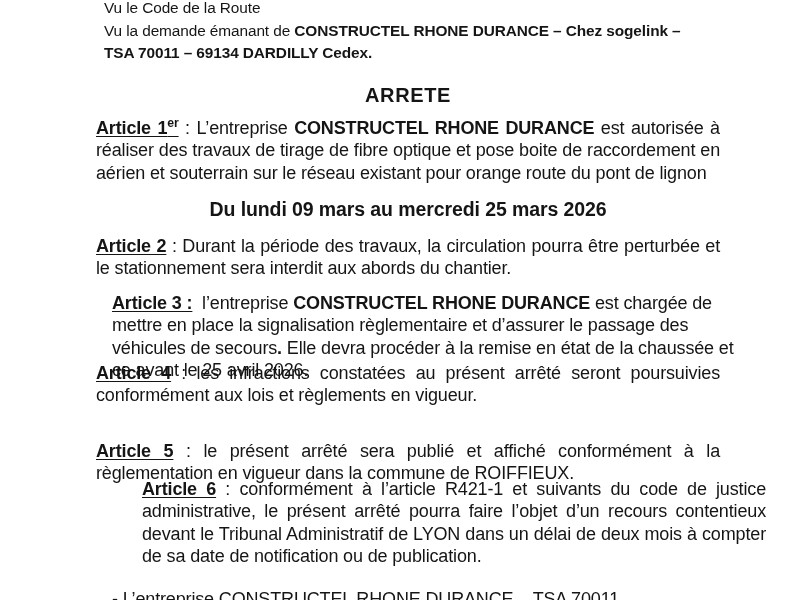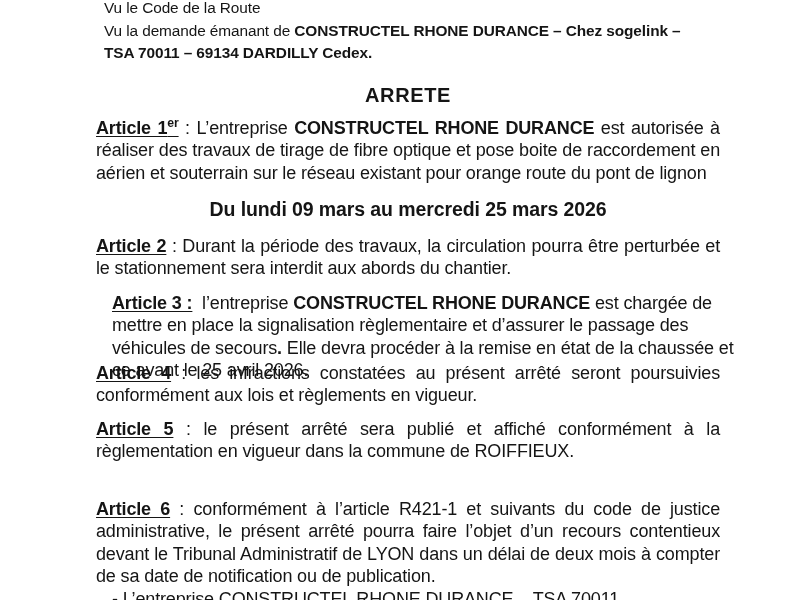--- a/index.html
+++ b/index.html
@@ -94,24 +94,24 @@
   </p>
 
   <p class="art blk nojust" style="top:292px;">
     <span class="art-label">Article 3 :</span><span class="sp">  </span><span>l’entreprise </span><span class="b">CONSTRUCTEL RHONE DURANCE</span><span> est chargée de mettre en place la signalisation règlementaire et d’assurer le passage des véhicules de secours</span><span class="b">.</span><span> Elle devra procéder à la remise en état de la chaussée et ce avant le 25 avril 2026.</span>
   </p>
 
   <p class="art blk" style="top:362px;">
     <span class="art-label">Article   4</span><span class="sp"> : </span><span>les infractions constatées au présent arrêté seront poursuivies conformément aux lois et règlements en vigueur.</span>
   </p>
 
-  <p class="art blk" style="top:418px;">
+  <p class="art blk" style="top:440px;">
     <span class="art-label">Article 5</span><span class="sp"> : </span><span>le présent arrêté sera publié et affiché conformément à la règlementation en vigueur dans la commune de ROIFFIEUX.</span>
   </p>
 
-  <p class="art blk" style="top:498px;">
+  <p class="art blk" style="top:478px;margin-left:46px;">
     <span class="art-label">Article   6</span><span class="sp"> : </span><span>conformément à l’article R421-1 et suivants du code de justice administrative, le présent arrêté pourra faire l’objet d’un recours contentieux devant le Tribunal Administratif de LYON dans un délai de deux mois à compter de sa date de notification ou de publication.</span>
   </p>
 
 
   <p class="art blk nojust" style="top:588px;">- L’entreprise CONSTRUCTEL RHONE DURANCE – TSA 70011 –</p>
 
 </div>
 
 </body></html>

